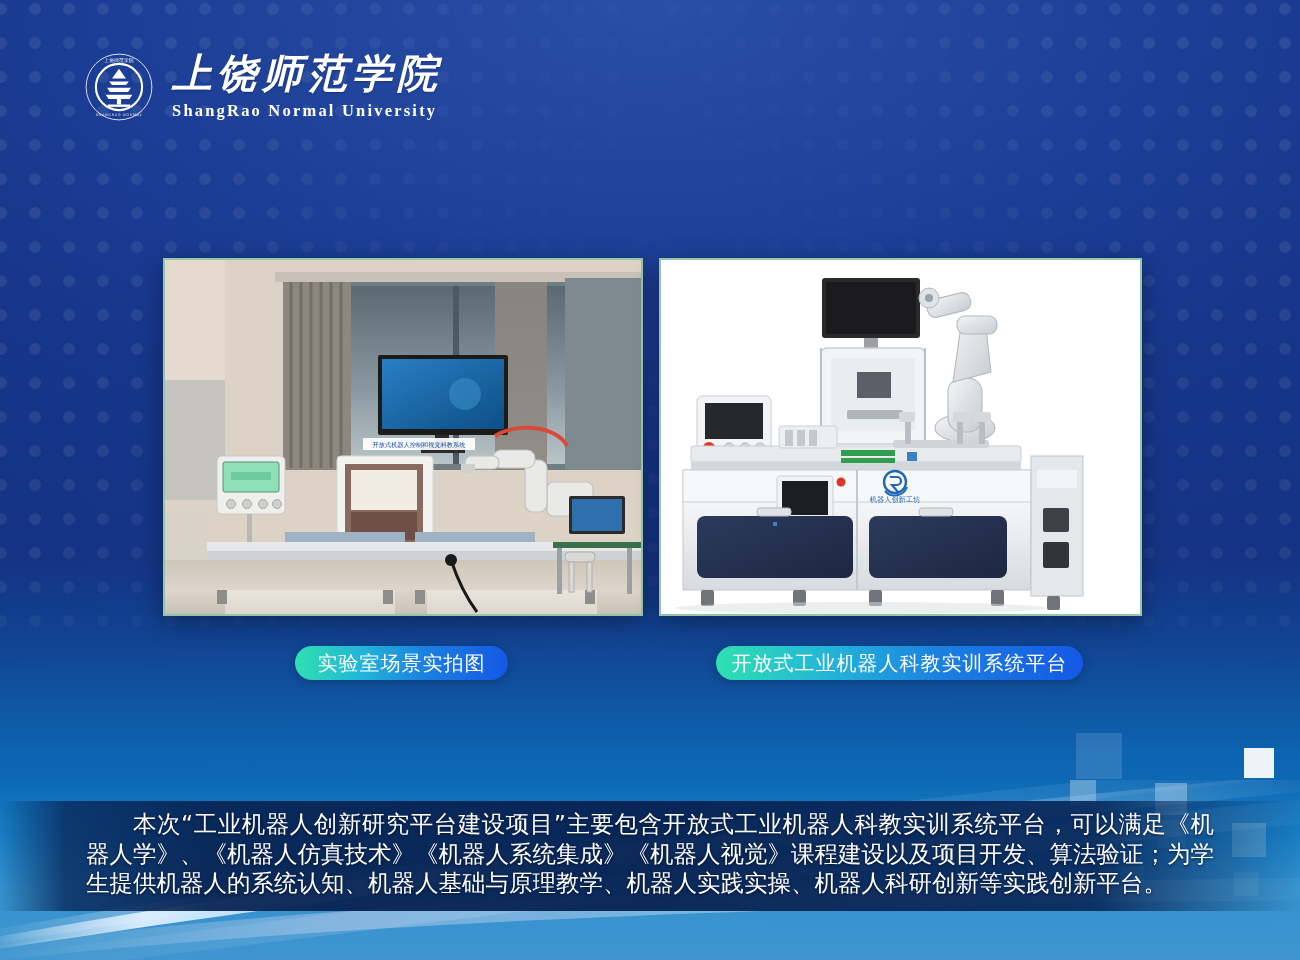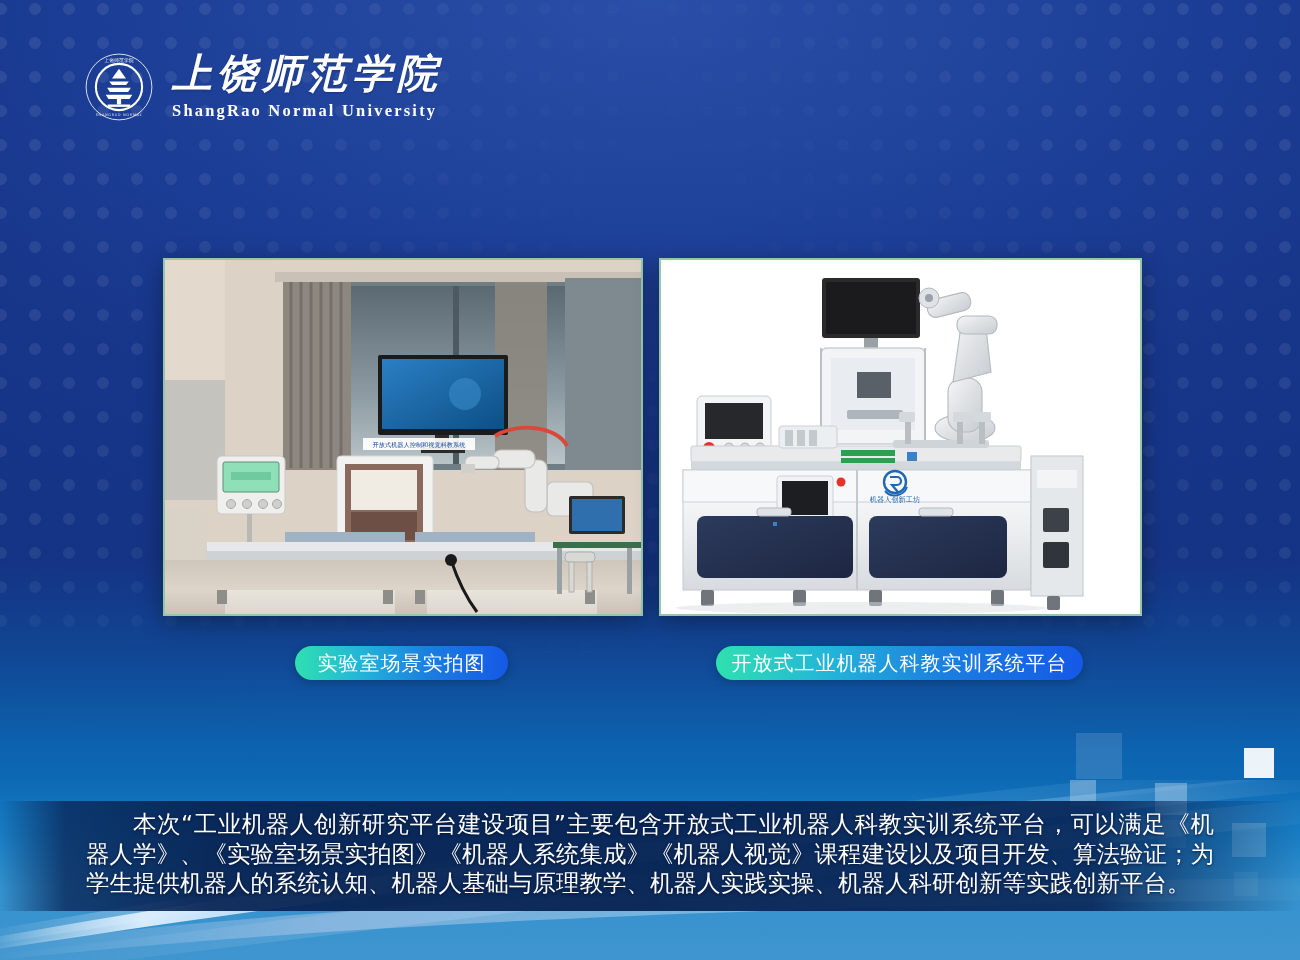--- a/index.html
+++ b/index.html
@@ -445,15 +445,15 @@
   </div>
 
   <div class="pill" id="caption-left">
     <span>实验室场景实拍图</span>
   </div>
   <div class="pill" id="caption-right">
     <span>开放式工业机器人科教实训系统平台</span>
   </div>
 
   <div class="band"></div>
-  <div class="para">本次“工业机器人创新研究平台建设项目”主要包含开放式工业机器人科教实训系统平台，可以满足《机器人学》、《实验室场景实拍图》《机器人系统集成》《机器人视觉》课程建设以及项目开发、算法验证；为学生提供机器人的系统认知、机器人基础与原理教学、机器人实践实操、机器人科研创新等实践创新平台。</div>
+  <div class="para">本次“工业机器人创新研究平台建设项目”主要包含开放式工业机器人科教实训系统平台，可以满足《机器人学》、《机器人仿真技术》《机器人系统集成》《机器人视觉》课程建设以及项目开发、算法验证；为学生提供机器人的系统认知、机器人基础与原理教学、机器人实践实操、机器人科研创新等实践创新平台。</div>
 
 </div>
 
 </body></html>

